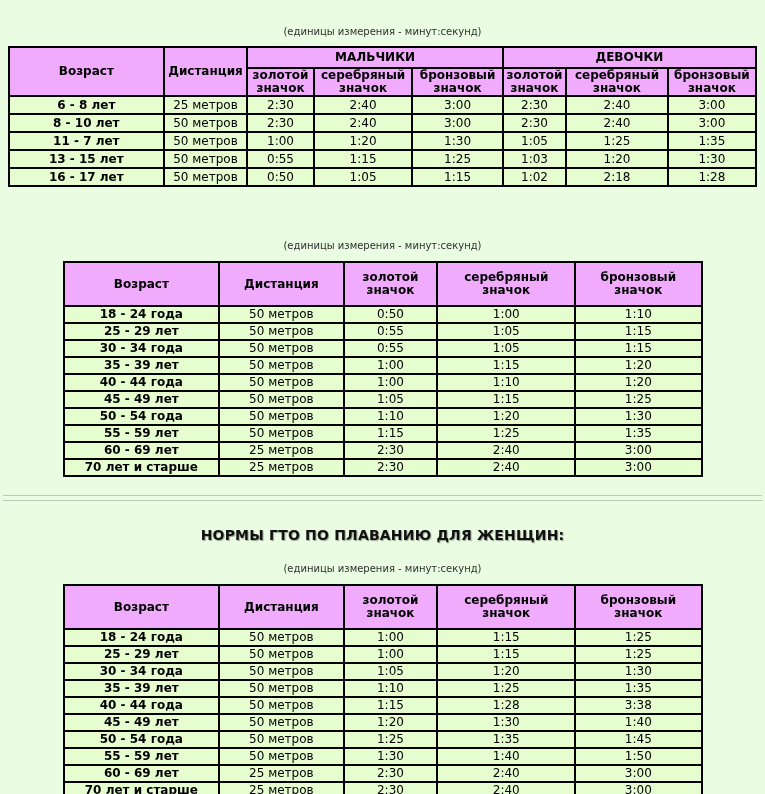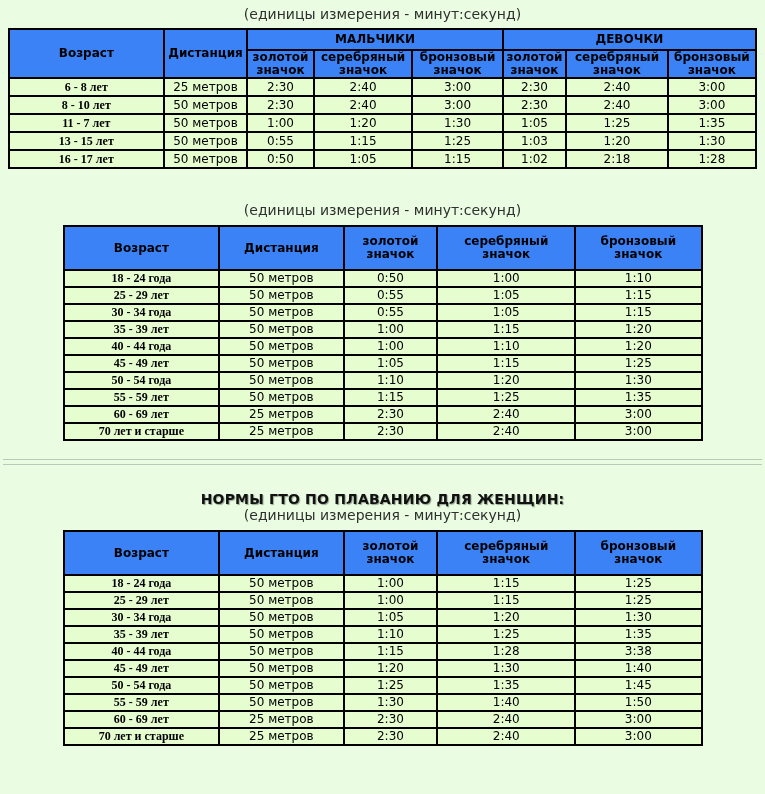--- a/index.html
+++ b/index.html
@@ -16,40 +16,40 @@
   .title {
     margin: 0;
     font-size: 14px;
     font-weight: bold;
     line-height: 16px;
     color: #111;
     text-shadow: 1px 1px 1px rgba(0,0,0,0.35);
     letter-spacing: 0.2px;
   }
   .subtitle {
-    margin: 2px 0 0 0;
-    font-size: 14px;
+    margin: 20px 0 0 0;
+    font-size: 10px;
     line-height: 12px;
     color: #2f2f2f;
   }
   table {
     border-collapse: collapse;
     table-layout: fixed;
     font-size: 12px;
     text-align: center;
   }
   th, td { border: 2px solid #000; padding: 0 2px; overflow: hidden; }
   th {
-    background: #3b82f6;
+    background: #f0abfc;
     font-weight: bold;
     white-space: pre-line;
     line-height: 13px;
   }
   td { background: #e6fdd0; line-height: 13px; }
-  td.age { font-weight: bold; font-family: Liberation Serif, serif; }
+  td.age { font-weight: bold; }
   
   table.t1 { width: 749px; margin: 8px auto 0 auto; }
   table.t1 .group-row th { height: 19px; }
   table.t1 .badge-row th { height: 26px; }
   table.t1 td { height: 16px; }
   
   table.t2 { width: 640px; margin: 9px auto 0 auto; }
   table.t2 thead th { height: 42px; }
   table.t2 td { height: 15px; }
   .divider {

